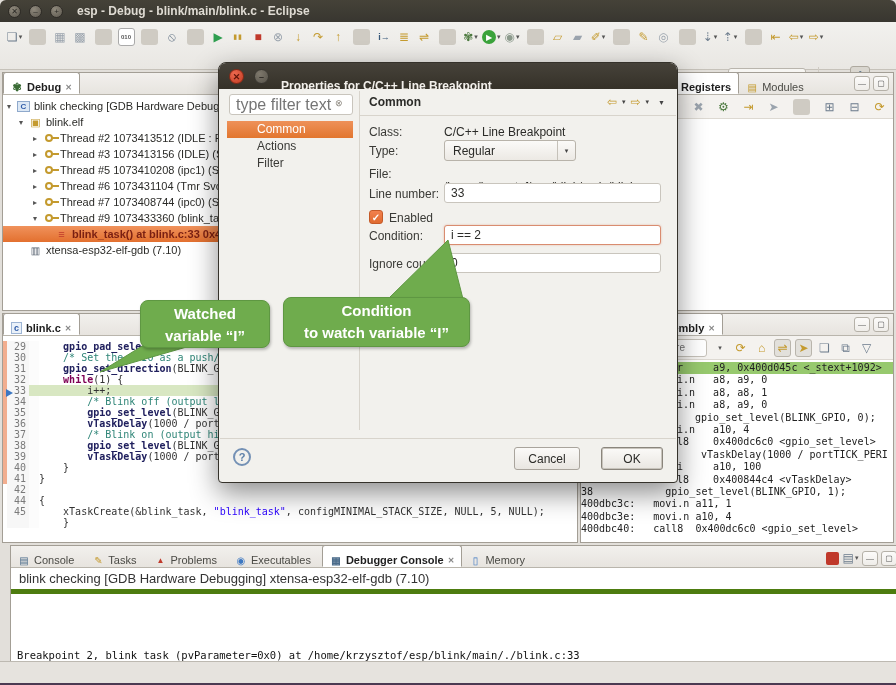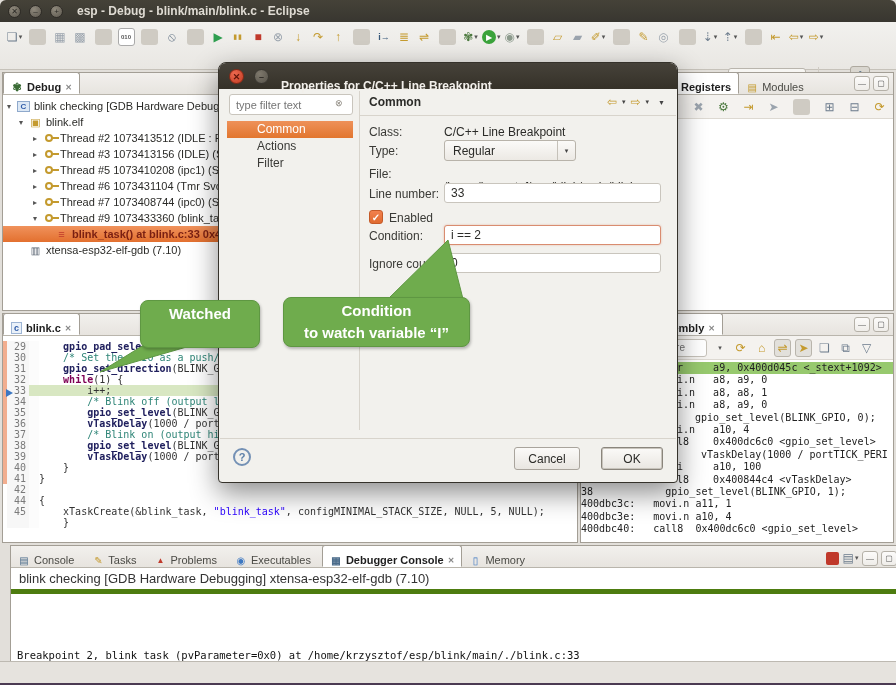--- a/index.html
+++ b/index.html
@@ -116,21 +116,21 @@
           background:#F2F1ED;border:1px solid #35322B;border-radius:8px 8px 4px 4px;
           box-shadow:0 10px 28px rgba(0,0,0,.45);}
   .dtitle{height:26px;background:linear-gradient(#46423A,#353128);border-radius:7px 7px 0 0;
           display:flex;align-items:center;color:#F2EFEA;font-size:12px;font-weight:bold;}
   .dbtn{width:15px;height:15px;border-radius:50%;margin-left:10px;font-size:9px;line-height:14px;
         text-align:center;}
   .dbtn.close{background:radial-gradient(circle at 35% 30%,#EE6A50,#C03B22);border:1px solid #892A17;color:#5E1408;}
   .dbtn.dim{background:radial-gradient(circle at 35% 30%,#7E786C,#57534A);border:1px solid #3A3731;color:#2E2B26;}
   .dtext{margin-left:12px;margin-top:20px;}
   .dfilter{position:absolute;left:10px;top:31px;width:124px;height:21px;border:1px solid #C9C5BD;
-           border-radius:3px;font-size:11px;padding:2px 18px 2px 6px;background:#fff;
+           border-radius:3px;font-size:16px;padding:2px 18px 2px 6px;background:#fff;
            font-family:"Liberation Sans",sans-serif;}
   .dfilter-clear{position:absolute;left:116px;top:35px;font-size:9px;color:#8A857C;}
   .dnav{position:absolute;left:8px;top:58px;width:126px;font-size:12px;color:#3A3A36;}
   .dnav-item{height:17px;line-height:17px;padding-left:30px;}
   .dnav-item.selected{background:linear-gradient(#EE9159,#E2762F);color:#FFF;}
   .dvsep{position:absolute;left:140px;top:28px;bottom:52px;width:1px;background:#D8D4CC;}
   .dheader{position:absolute;left:150px;top:32px;font-size:12px;font-weight:bold;color:#2B2B28;}
   .dnavarrows{position:absolute;right:12px;top:32px;display:flex;align-items:center;gap:5px;
               font-size:12px;color:#C49A2E;}
   .dnavarrows .dd{font-size:7px;color:#444;}
@@ -817,21 +817,22 @@
     <div class="dhelp">?</div>
     <div class="dbutton cancel">Cancel</div>
     <div class="dbutton ok">OK</div>
   </div>
 
   <svg class="tails">
     <polygon points="152,340 190,346 100,372" fill="#6FAC4D" stroke="#5E9742" stroke-width="1"></polygon>
     <polygon points="448,240 463,299 388,299" fill="#6FAC4D" stroke="#5E9742" stroke-width="1"></polygon>
   </svg>
 
-  <div class="callout" style="left:140px;top:300px;width:120px;height:48px;">
+  <div class="callout" style="left:140px;top:300px;width:130px;height:48px;">
     <div>Watched</div>
+    <div>variable “I”</div>
   </div>
   <div class="callout" style="left:283px;top:297px;width:187px;height:50px;">
     <div>Condition</div>
     <div>to watch variable “I”</div>
   </div>
 
 </div>
 
 </body></html>

